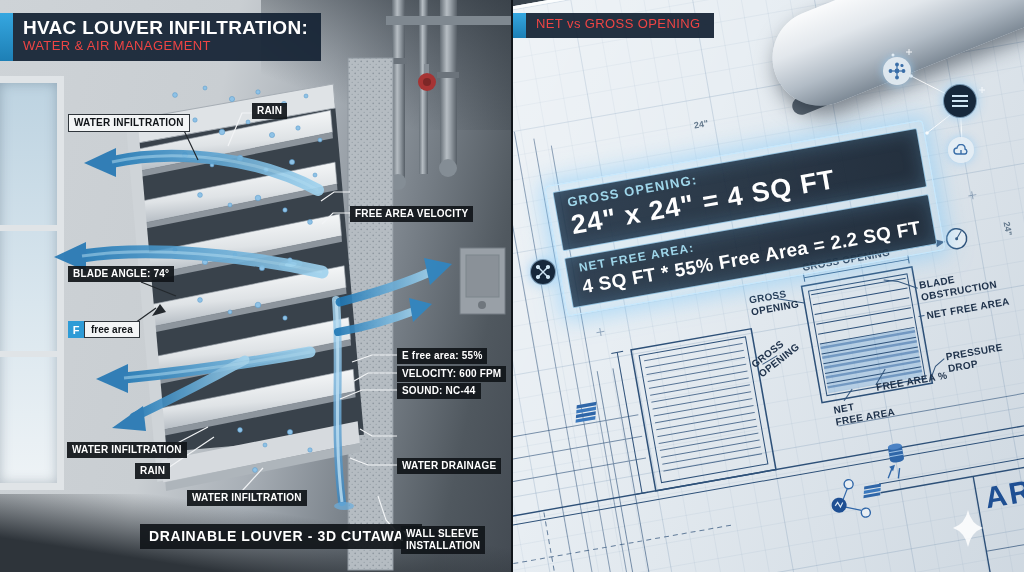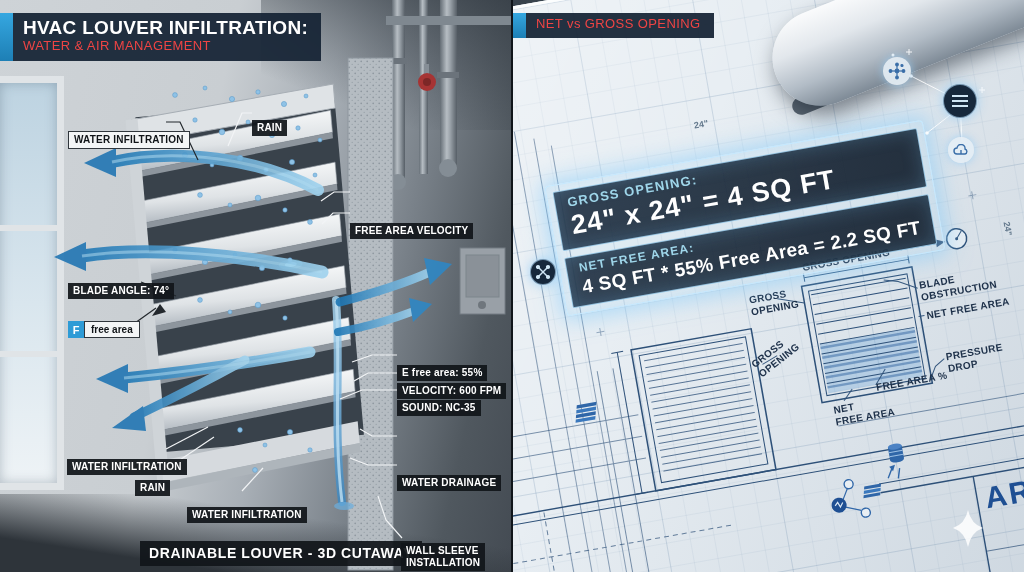--- a/index.html
+++ b/index.html
@@ -25,21 +25,21 @@
   .lp-ceil{position:absolute;right:0;top:0;width:250px;height:130px;
     background:linear-gradient(200deg,rgba(52,60,68,.85),rgba(52,60,68,0) 75%);}
   .lp-floor{position:absolute;left:0;bottom:0;width:100%;height:78px;
     background:linear-gradient(to top right,#2e343a 22%,rgba(46,52,58,0) 65%);}
   .window{position:absolute;left:0;top:76px;width:64px;height:414px;
     background:linear-gradient(180deg,#bdd3e1 0%,#d9e6ee 55%,#eef3f6 100%);
     border:7px solid #e0e4e7;border-left:none;box-shadow:inset 0 0 12px rgba(70,90,105,.35);}
   .mullion{position:absolute;left:0;width:100%;height:6px;background:#e0e4e7;}
 
   .lbl{position:absolute;font-weight:bold;font-size:10px;line-height:1.18;letter-spacing:.2px;
-       padding:2px 5px;white-space:pre-line;z-index:50;margin-top:17px;}
+       padding:2px 5px;white-space:pre-line;z-index:50;}
   .lbl.dark{background:rgba(17,21,26,.93);color:#fff;}
   .lbl.light{background:#f3f5f6;color:#101418;border:1px solid #30363c;}
   .lbl.caption{font-size:14px;letter-spacing:.6px;padding:4px 9px;}
   .chip{position:absolute;display:flex;z-index:50;}
   .chip .chip-f{width:16px;height:17px;background:#2e9bd6;color:#fff;font-weight:bold;
        font-size:11px;display:flex;align-items:center;justify-content:center;}
   .chip .chip-t{background:#f3f5f6;color:#101418;font-size:10px;font-weight:bold;
        padding:2px 6px;border:1px solid #30363c;}
 
   
@@ -265,21 +265,21 @@
     <div class="lbl light" style="left:68px;top:114px">WATER INFILTRATION</div>
     <div class="lbl dark" style="left:252px;top:103px">RAIN</div>
     <div class="lbl dark" style="left:350px;top:206px">FREE AREA VELOCITY</div>
     <div class="lbl dark" style="left:68px;top:266px">BLADE ANGLE: 74°</div>
     <div class="chip" style="left:68px;top:321px">
       <span class="chip-f">F</span>
       <span class="chip-t">free area</span>
     </div>
     <div class="lbl dark" style="left:397px;top:348px">E free area: 55%</div>
     <div class="lbl dark" style="left:397px;top:366px">VELOCITY: 600 FPM</div>
-    <div class="lbl dark" style="left:397px;top:383px">SOUND: NC-35</div>
+    <div class="lbl dark" style="left:397px;top:383px">SOUND: NC-44</div>
     <div class="lbl dark" style="left:397px;top:458px">WATER DRAINAGE</div>
     <div class="lbl dark" style="left:67px;top:442px">WATER INFILTRATION</div>
     <div class="lbl dark" style="left:135px;top:463px">RAIN</div>
     <div class="lbl dark" style="left:187px;top:490px">WATER INFILTRATION</div>
     <div class="lbl dark caption" style="left:140px;top:524px">DRAINABLE LOUVER - 3D CUTAWAY</div>
     <div class="lbl dark" style="left:401px;top:526px">WALL SLEEVE
 INSTALLATION</div>
 
     <div class="titlebox">
       <div class="bar"></div>

